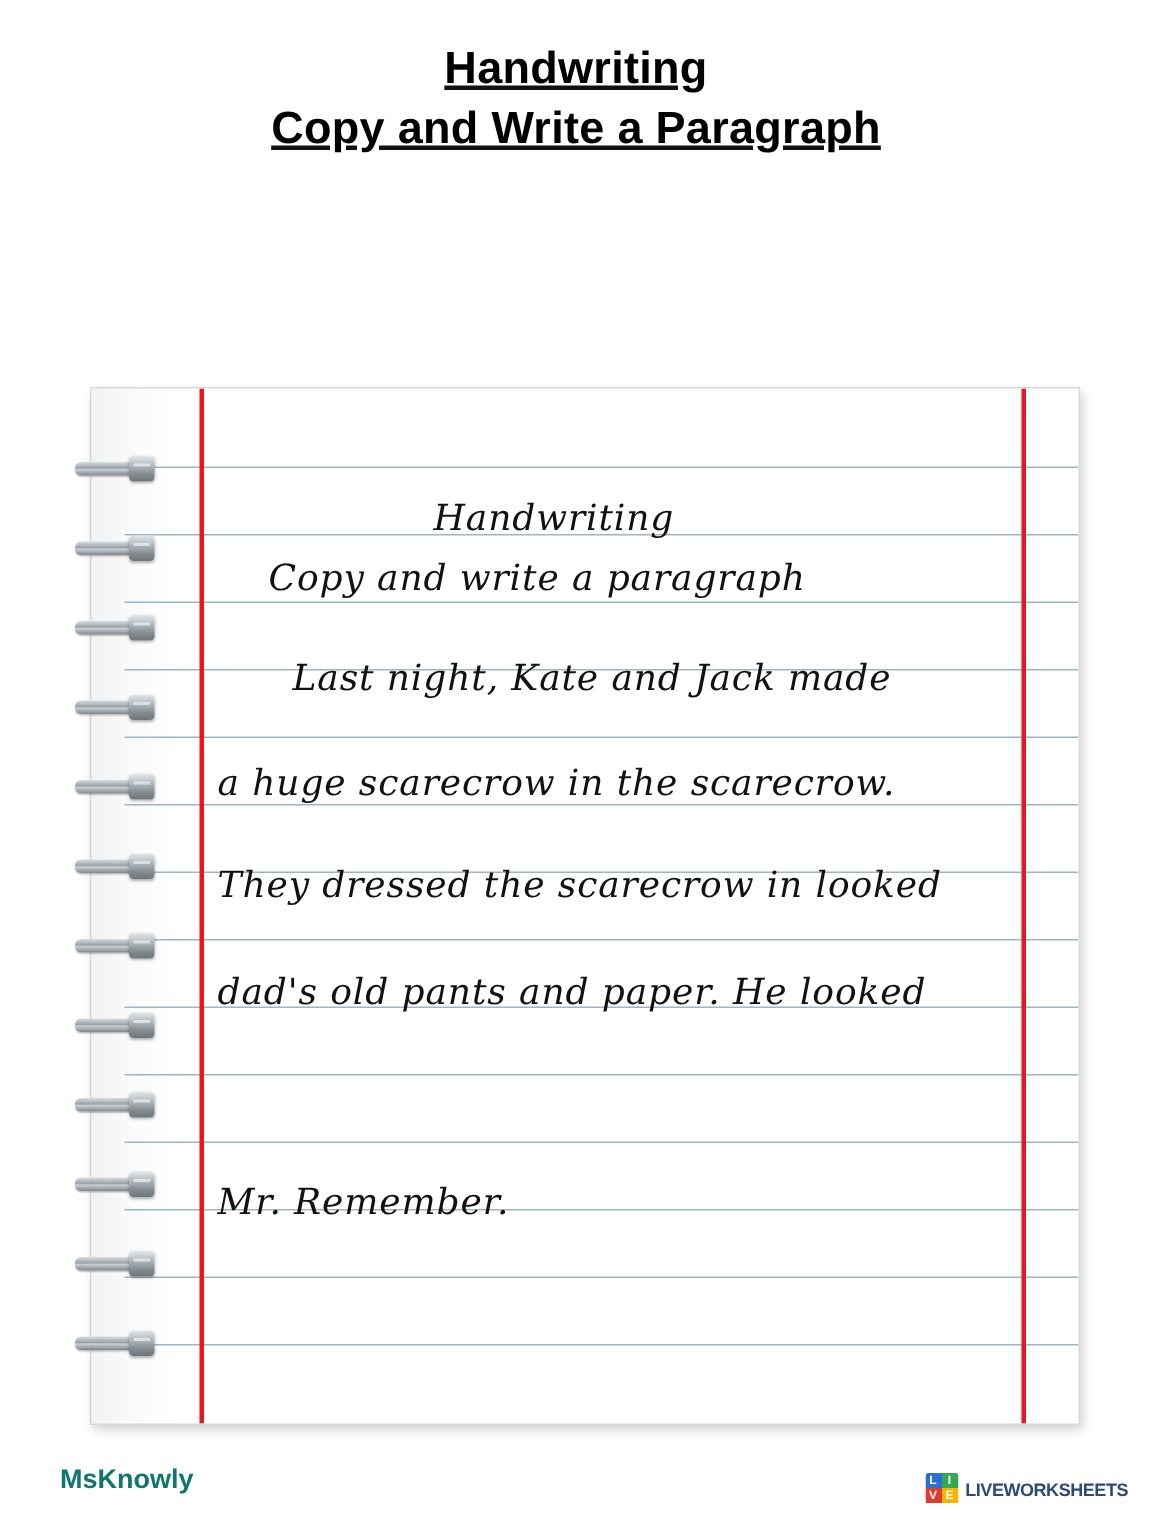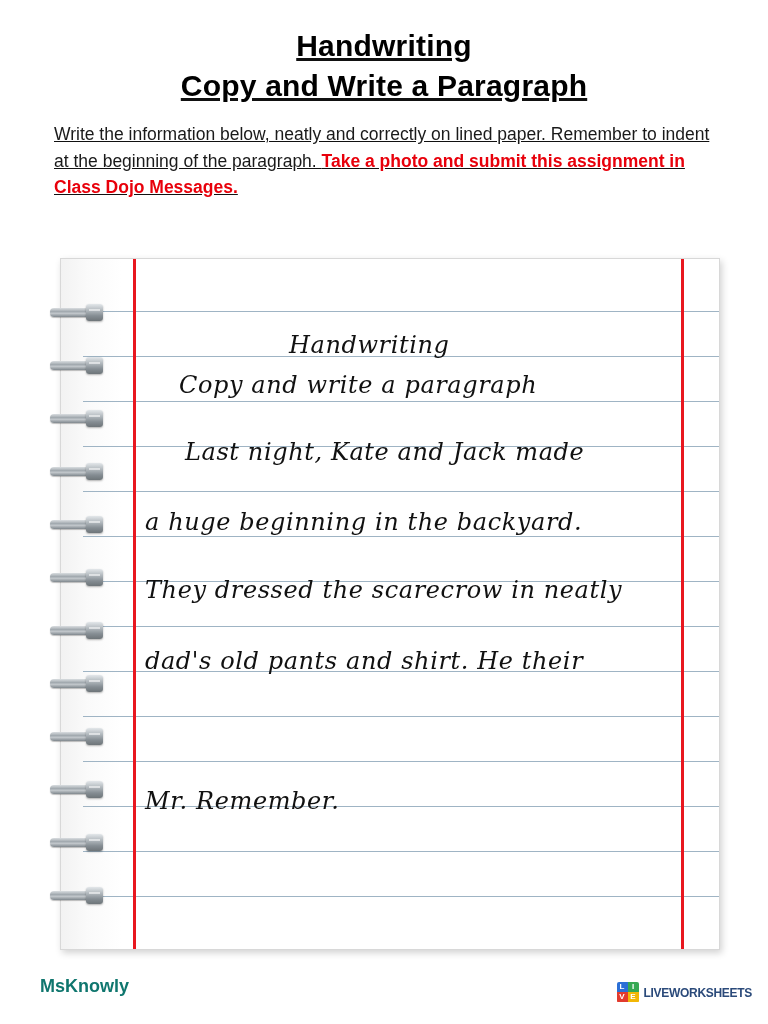--- a/index.html
+++ b/index.html
@@ -207,23 +207,20 @@
 </head>
 <body>
 
 <div class="page">
 
   <div class="title-block">
     <div class="title-line">Handwriting</div>
     <div class="title-line">Copy and Write a Paragraph</div>
   </div>
 
-  <div class="instructions">
-    <span>Write the information below, neatly and correctly on lined paper. Remember to indent at the beginning of the paragraph. </span><span class="red">Take a photo and submit this assignment in Class Dojo Messages.</span>
-  </div>
 
   <div class="notebook-wrap">
     <div class="notebook">
 
       <div class="rules">
         <div class="rule" style="top:52px;"></div>
         <div class="rule" style="top:97px;"></div>
         <div class="rule" style="top:142px;"></div>
         <div class="rule" style="top:187px;"></div>
         <div class="rule" style="top:232px;"></div>
@@ -237,24 +234,24 @@
         <div class="rule" style="top:592px;"></div>
         <div class="rule" style="top:637px;"></div>
       </div>
 
       <div class="vline left"></div>
       <div class="vline right"></div>
 
       <div class="hand">
         <div class="hand-line" style="left:228px; top:72px;">Handwriting</div>
         <div class="hand-line" style="left:118px; top:112px;">Copy and write a paragraph</div>
-        <div class="hand-line" style="left:124px; top:179px;">Last night, Kate and Jack made</div>
-        <div class="hand-line" style="left:84px;  top:249px;">a huge beginning in the backyard.</div>
-        <div class="hand-line" style="left:84px;  top:317px;">They dressed the scarecrow in neatly</div>
-        <div class="hand-line" style="left:84px;  top:388px;">dad's old pants and shirt. He their</div>
+        <div class="hand-line" style="left:134px; top:179px;">Last night, Kate and Jack made</div>
+        <div class="hand-line" style="left:84px;  top:249px;">a huge scarecrow in the scarecrow.</div>
+        <div class="hand-line" style="left:84px;  top:317px;">They dressed the scarecrow in looked</div>
+        <div class="hand-line" style="left:84px;  top:388px;">dad's old pants and paper. He looked</div>
         <div class="hand-line" style="left:84px;  top:528px;">Mr. Remember.</div>
       </div>
     </div>
 
     <div class="spiral">
       <div class="ring" style="top:46px;">
           <div class="bar"></div>
           <div class="clip"></div>
         </div>
       <div class="ring" style="top:99px;">

